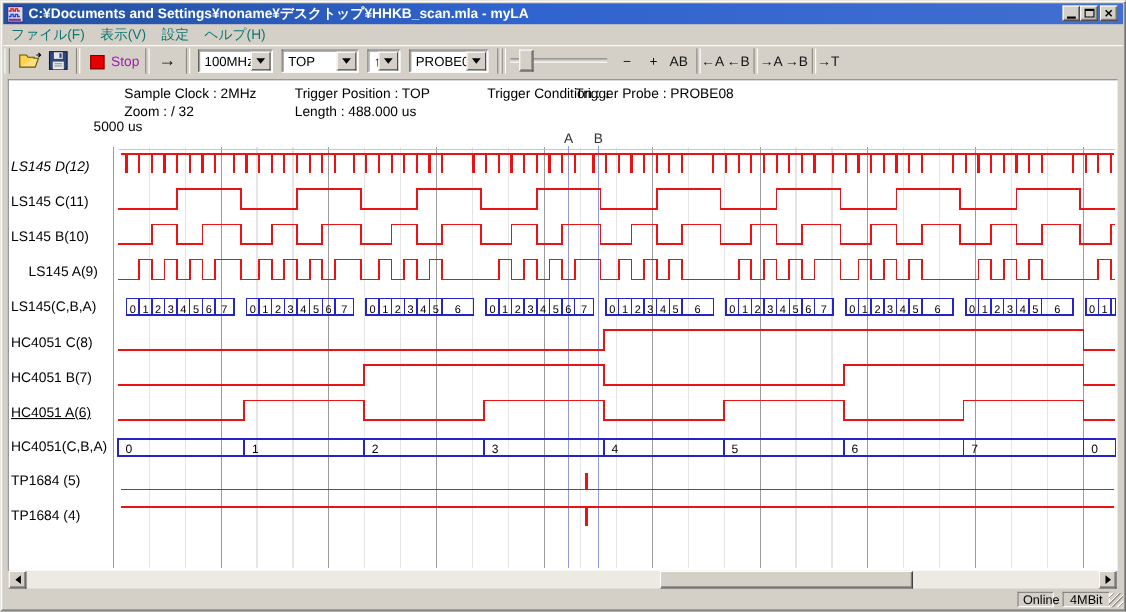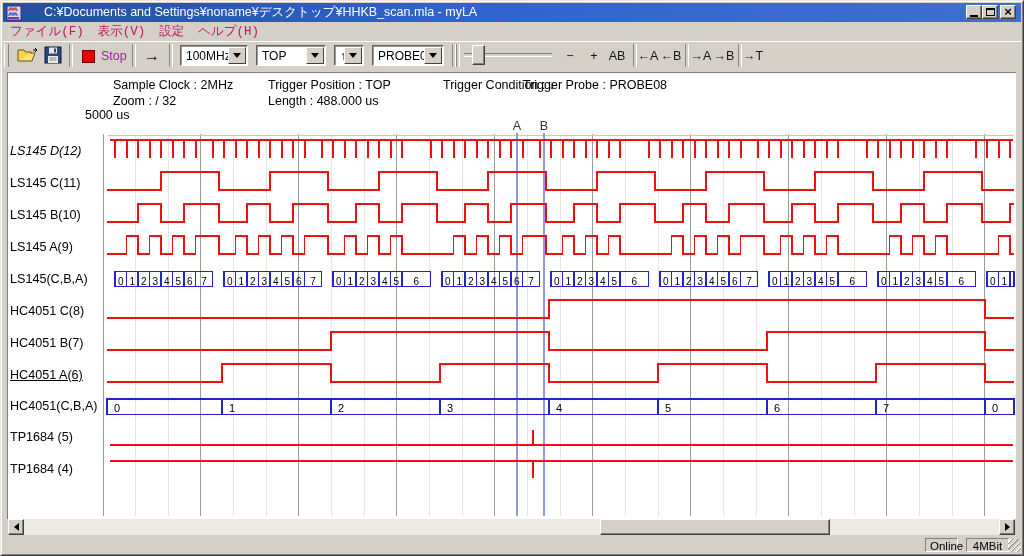--- a/index.html
+++ b/index.html
@@ -12,33 +12,33 @@
          border-top:1px solid #e9e7e3;border-left:1px solid #e9e7e3;
          border-right:1px solid #404040;border-bottom:1px solid #404040;
          box-sizing:border-box;}
   .frame2{left:1px;top:1px;width:1022px;height:554px;
           border-top:1px solid #fff;border-left:1px solid #fff;
           border-right:1px solid #808080;border-bottom:1px solid #808080;
           box-sizing:border-box;}
   .titlebar{left:3px;top:3px;width:1018px;height:19px;
             background:linear-gradient(90deg,#24509f,#2f63cf 45%,#416fd0);
             display:flex;align-items:center;}
-  .title-text{color:#fff;font-size:12.5px;font-weight:normal;margin-left:22px;white-space:nowrap;letter-spacing:0;text-align:right;}
+  .title-text{color:#fff;font-size:12.5px;font-weight:bold;margin-left:4px;white-space:nowrap;letter-spacing:0;text-align:right;}
   .appicon{width:16px;height:16px;margin-left:3px;flex:0 0 auto;}
   .winbtn{position:absolute;top:5px;width:16px;height:14px;background:#d4d0c8;
           border-top:1px solid #fff;border-left:1px solid #fff;
           border-right:1px solid #404040;border-bottom:1px solid #404040;
           box-shadow:inset -1px -1px 0 #808080;box-sizing:border-box;
           display:flex;align-items:center;justify-content:center;}
   .glyph-min{width:8px;height:2px;background:#000;margin-top:7px;}
   .glyph-max{width:9px;height:8px;border:1px solid #000;border-top:2px solid #000;box-sizing:border-box;}
   .glyph-close{font-size:13px;font-weight:bold;line-height:10px;color:#000;}
   
   .menubar{left:3px;top:22px;width:1018px;height:19px;display:flex;align-items:center;font-size:12.5px;}
-  .menu-item{padding:2px 7px;color:#be185d;white-space:nowrap;font-family:Liberation Mono, monospace;}
+  .menu-item{padding:2px 7px;color:#0f766e;white-space:nowrap;}
   
   .toolbar{left:3px;top:41px;width:1018px;height:30px;border-top:1px solid #fff;}
   .grip{left:4px;top:44px;height:23px;width:3px;border-left:1px solid #fff;border-right:1px solid #808080;}
   .vsep{top:44px;height:23px;width:2px;border-left:1px solid #8c8880;border-right:1px solid #fff;}
   .tbtn{top:44px;height:23px;display:flex;align-items:center;justify-content:center;color:#111;}
   .icon20{width:22px;height:20px;top:45px;}
   .stopbox{left:76px;top:45px;width:54px;height:22px;display:flex;align-items:center;}
   .stopsq{width:11px;height:11px;background:#e80000;border:1px solid #7a0000;margin-left:6px;}
   .stoplbl{font-size:12.5px;margin-left:6px;color:#a21caf;}
   .runarrow{left:138px;top:44px;width:28px;height:23px;font-size:16px;font-weight:bold;}
@@ -198,21 +198,21 @@
 <span class="abs infotext" style="left:268px;top:78px;">Trigger Position : TOP</span>
 <span class="abs infotext" style="left:443px;top:78px;">Trigger Condition : ↓</span>
 <span class="abs infotext" style="left:523px;top:78px;">Trigger Probe : PROBE08</span>
 <span class="abs infotext" style="left:113px;top:94px;">Zoom : /  32</span>
 <span class="abs infotext" style="left:268px;top:94px;">Length : 488.000 us</span>
 <span class="abs infotext" style="left:85px;top:108px;">5000 us</span>
 
 <span class="abs chlabel" style="top:144px;font-style:italic;">LS145 D(12)</span>
 <span class="abs chlabel" style="top:176px;">LS145 C(11)</span>
 <span class="abs chlabel" style="top:208px;">LS145 B(10)</span>
-<span class="abs chlabel" style="top:240px;">LS145 A(9)</span>
+<span class="abs chlabel" style="top:240px;margin-left:16px;">LS145 A(9)</span>
 <span class="abs chlabel" style="top:272px;">LS145(C,B,A)</span>
 <span class="abs chlabel" style="top:304px;">HC4051 C(8)</span>
 <span class="abs chlabel" style="top:336px;">HC4051 B(7)</span>
 <span class="abs chlabel" style="top:368px;text-decoration:underline;">HC4051 A(6)</span>
 <span class="abs chlabel" style="top:399px;">HC4051(C,B,A)</span>
 <span class="abs chlabel" style="top:430px;">TP1684 (5)</span>
 <span class="abs chlabel" style="top:462px;">TP1684 (4)</span>
 
 <svg id="wave" class="abs" style="left:0;top:0;" width="1024" height="556">
     <g shape-rendering="crispEdges">

